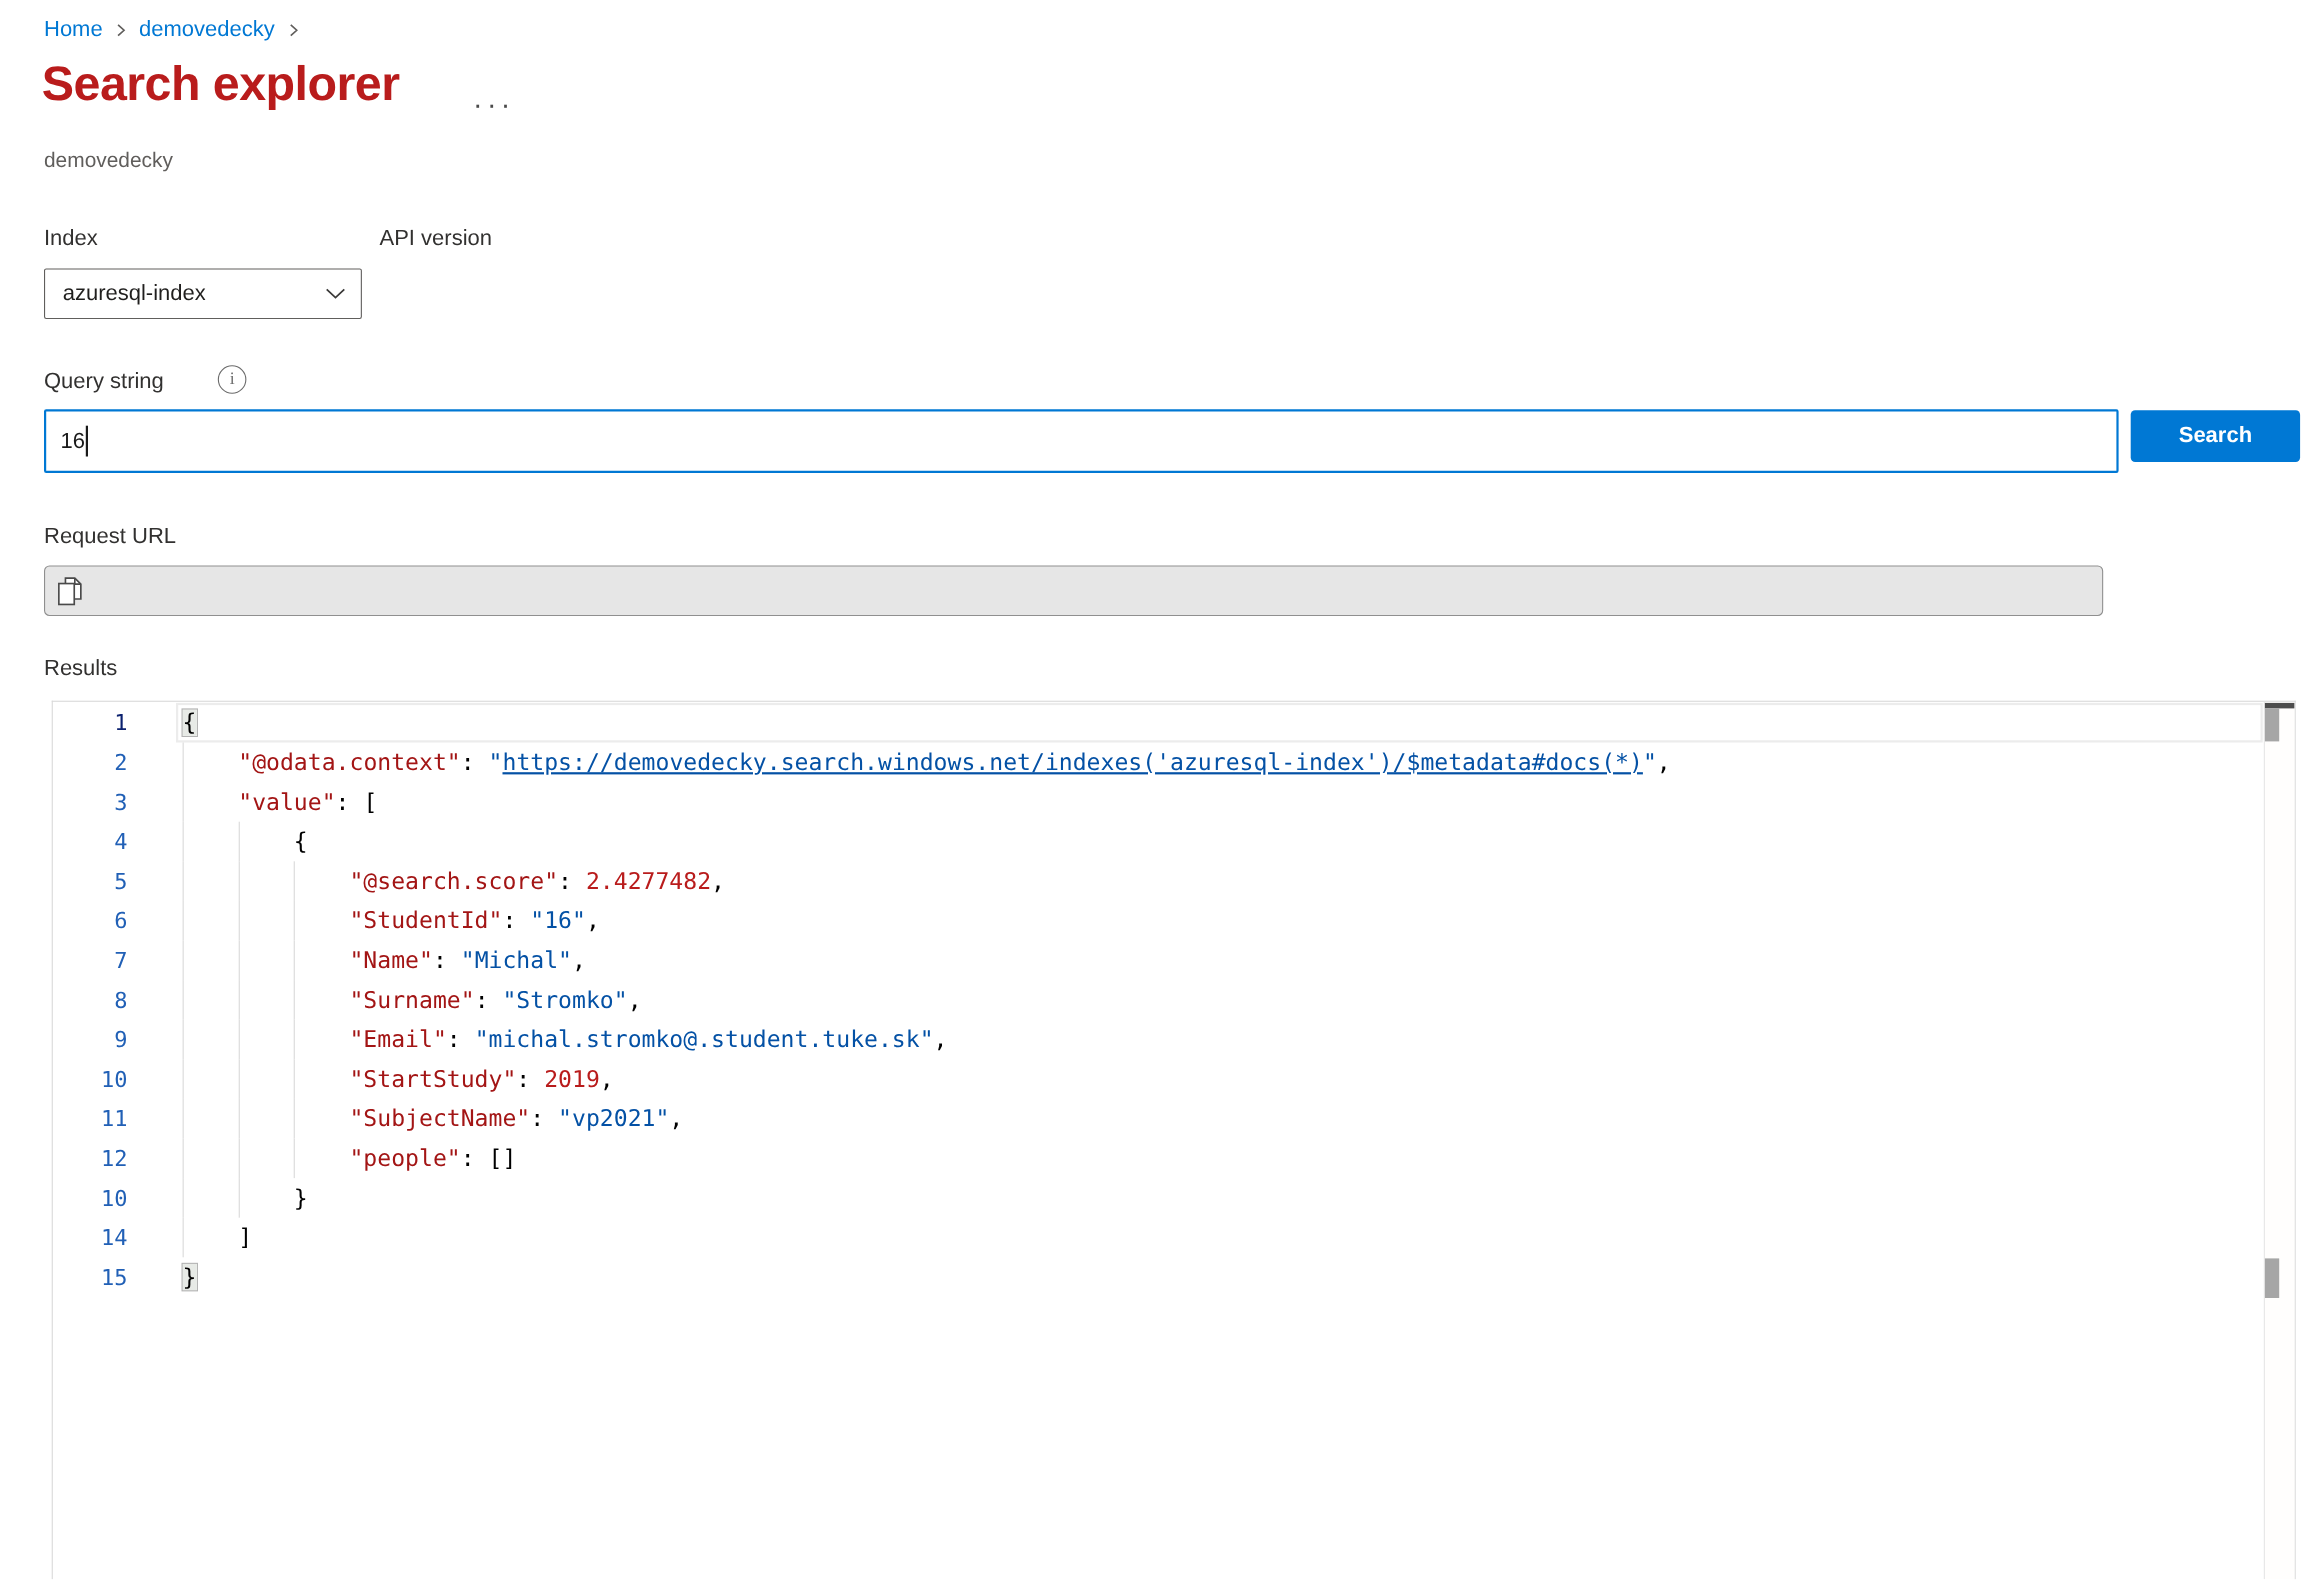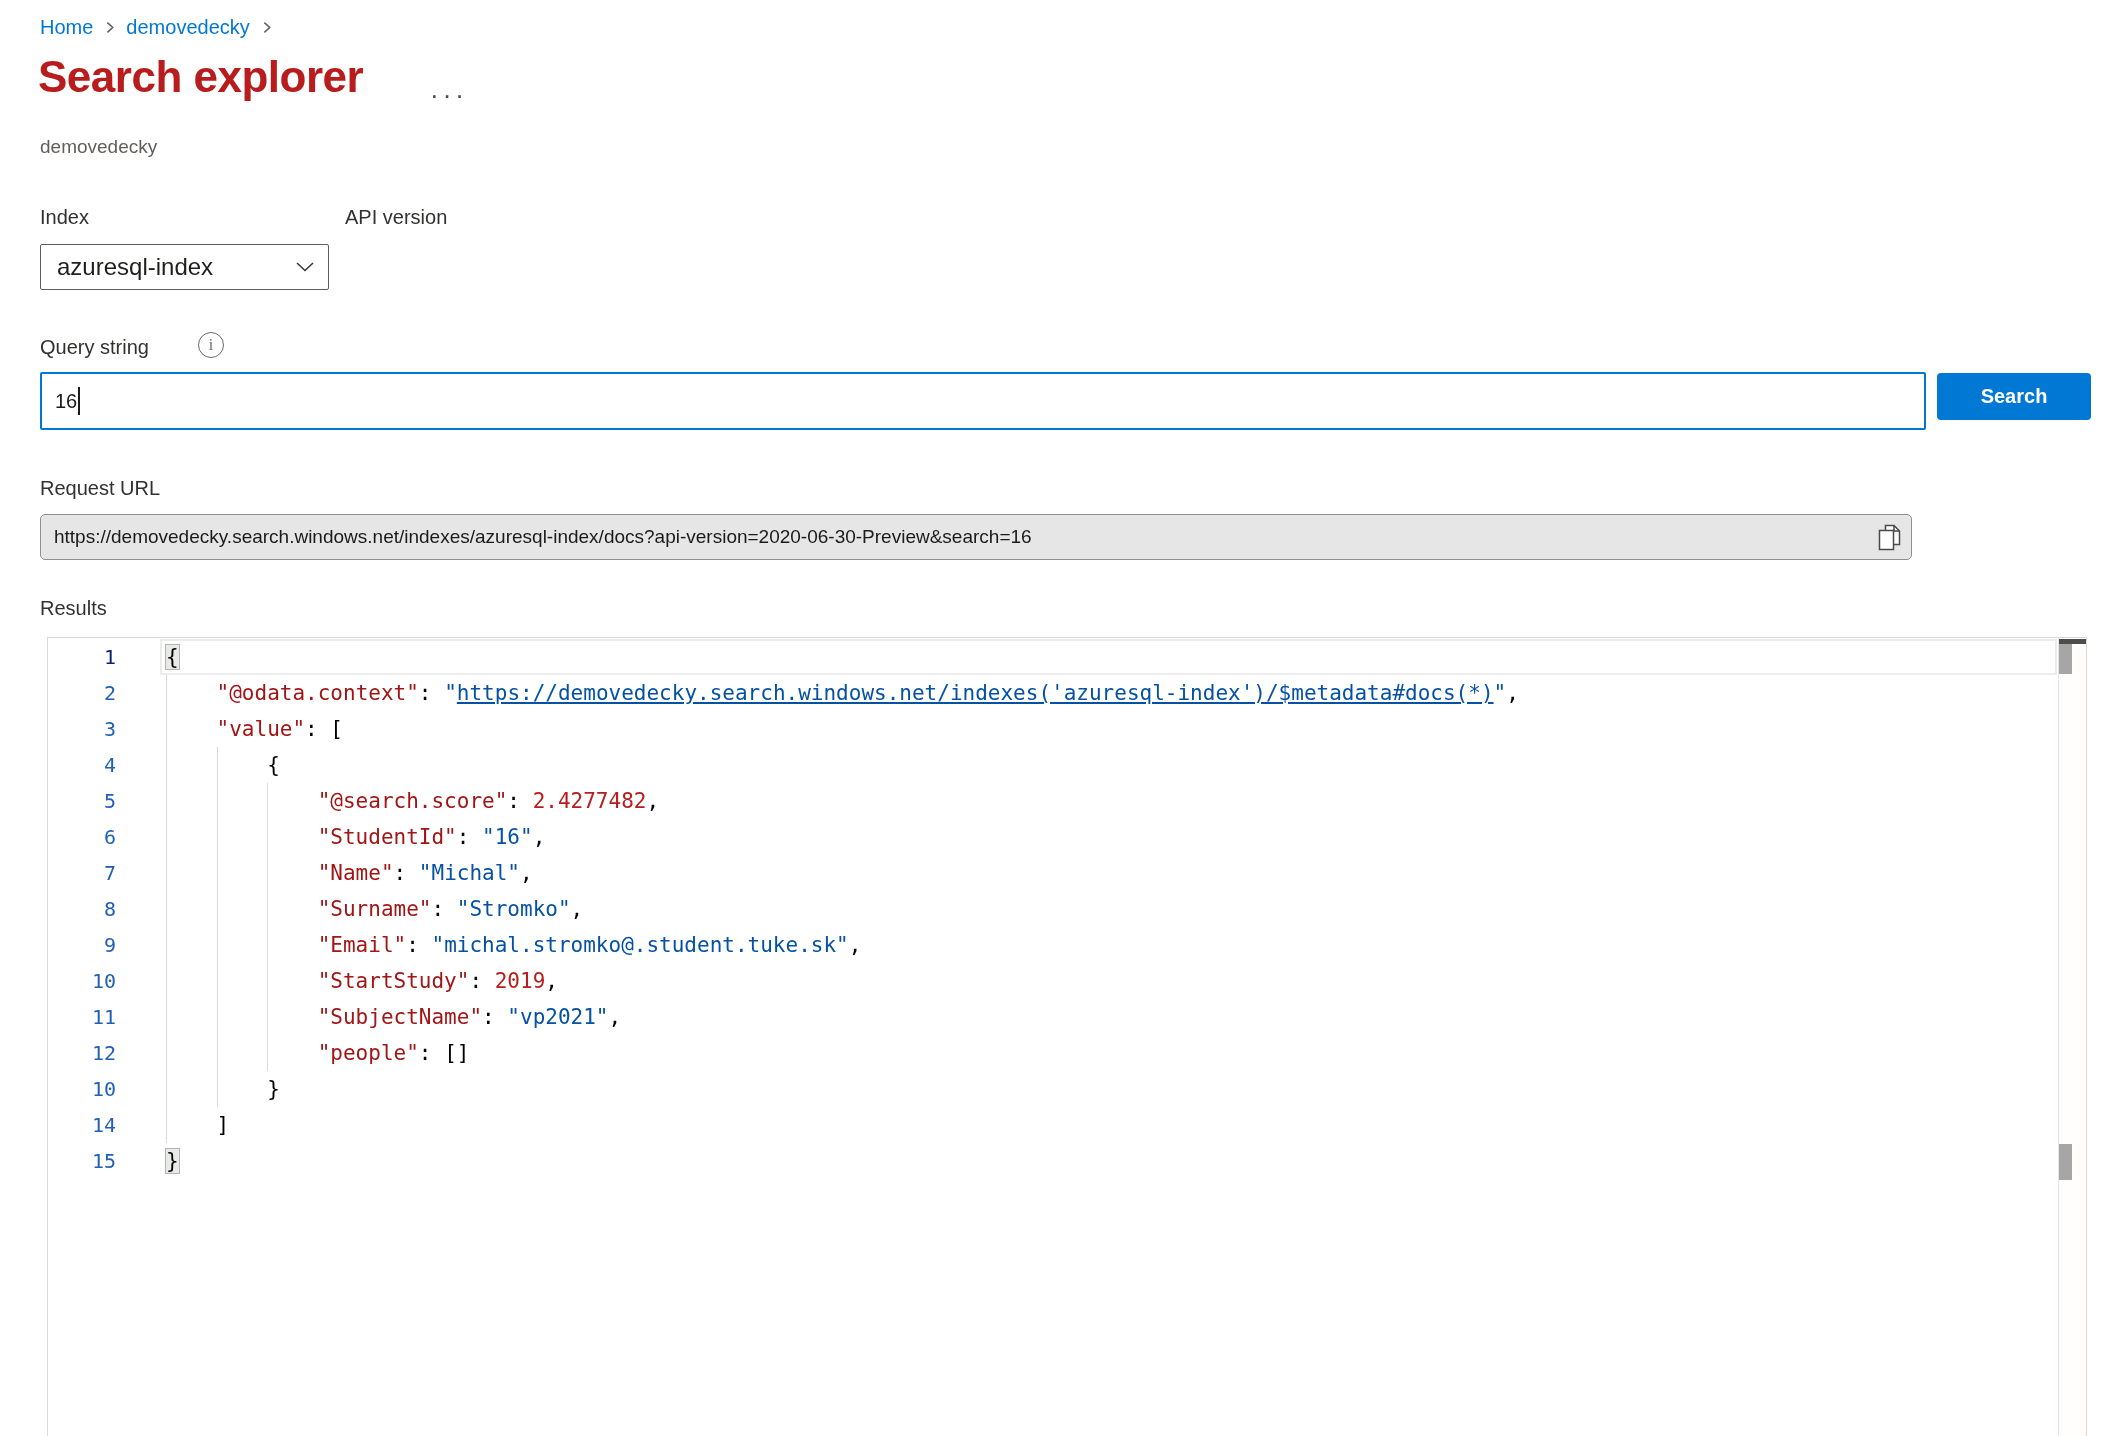--- a/index.html
+++ b/index.html
@@ -16,21 +16,21 @@
   .page-title { position:absolute; left:38px; top:52px; font-size:44px; font-weight:700; color:#b91c1c; letter-spacing:-0.5px; }
   .more-dots { position:absolute; left:430px; top:80px; font-size:26px; color:#4a4a4a; letter-spacing:4px; cursor:pointer; }
   .page-subtitle { position:absolute; left:40px; top:136px; font-size:19px; color:#605e5c; }
 
   
   .fld-label { position:absolute; font-size:20px; color:#323130; }
 
   
   .dropdown { position:absolute; height:46px; border:1px solid #605e5c; border-radius:2px; background:#fff;
               display:flex; align-items:center; justify-content:space-between; padding:0 14px 0 16px; cursor:pointer; }
-  .dropdown .dd-value { font-size:24px; color:#201f1e; white-space:nowrap; overflow:hidden; }
+  .dropdown .dd-value { font-size:20px; color:#201f1e; white-space:nowrap; overflow:hidden; }
   .dd-chevron { display:inline-flex; flex:none; margin-left:10px; }
 
   
   .info-icon { position:absolute; left:198px; top:332px; width:26px; height:26px; border:1.5px solid #6b6b6b; border-radius:50%;
                display:flex; align-items:center; justify-content:center; font-size:16px; color:#6b6b6b; cursor:pointer; font-family:"Liberation Serif", serif; }
   .query-input { position:absolute; left:40px; top:372px; width:1886px; height:58px; border:2px solid #0078d4; border-radius:2px;
                  background:#fff; display:flex; align-items:center; padding-left:13px; font-size:20px; color:#1a1a1a; cursor:text; }
   .caret { display:inline-block; width:2px; height:28px; background:#1a1a1a; margin-left:1px; }
   .search-btn { position:absolute; left:1937px; top:373px; width:154px; height:47px; background:#0078d4; border:none; border-radius:4px;
                 color:#fff; font-size:20px; font-weight:700; font-family:"Liberation Sans", sans-serif; cursor:pointer; }
@@ -106,21 +106,20 @@
 
   <div class="query-input" role="textbox">
     <span>16</span>
     <span class="caret"></span>
   </div>
 
   <button class="search-btn">Search</button>
 
   <label class="fld-label" style="left:40px; top:477px;">Request URL</label>
   <div class="url-field">
-    <span class="url-text">https://demovedecky.search.windows.net/indexes/azuresql-index/docs?api-version=2020-06-30-Preview&amp;search=16</span>
     <button class="copy-btn" title="Copy">
       <span style="display:inline-flex;">
         <svg width="23" height="27" viewBox="0 0 23 27" fill="none" stroke="#4a4a4a" stroke-width="1.5">
           <path d="M7.5 6.5 V1.5 H16 L21.5 7 V20.5 H15.5" fill="#ffffff"></path>
           <path d="M16 1.5 V7 H21.5" fill="none"></path>
           <rect x="1.5" y="6.5" width="14" height="19" fill="#ffffff"></rect>
         </svg>
       </span>
     </button>
   </div>

